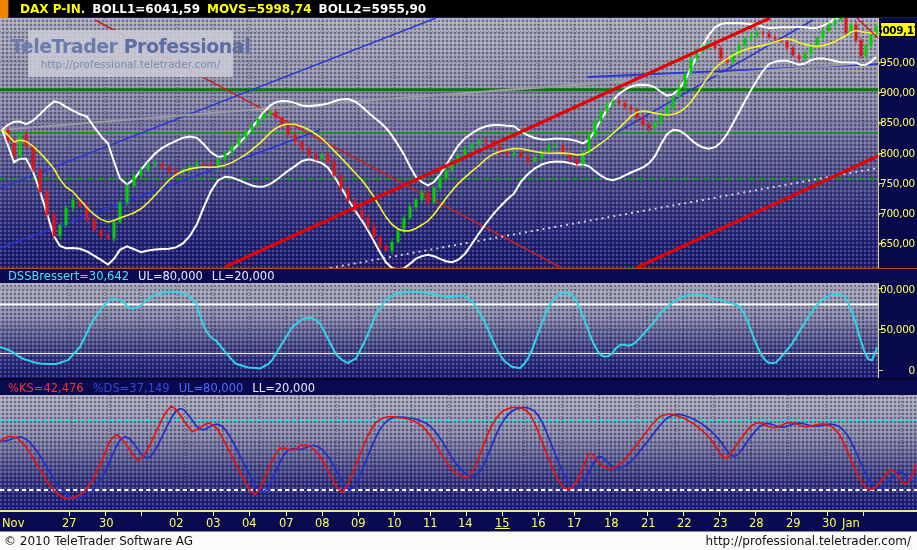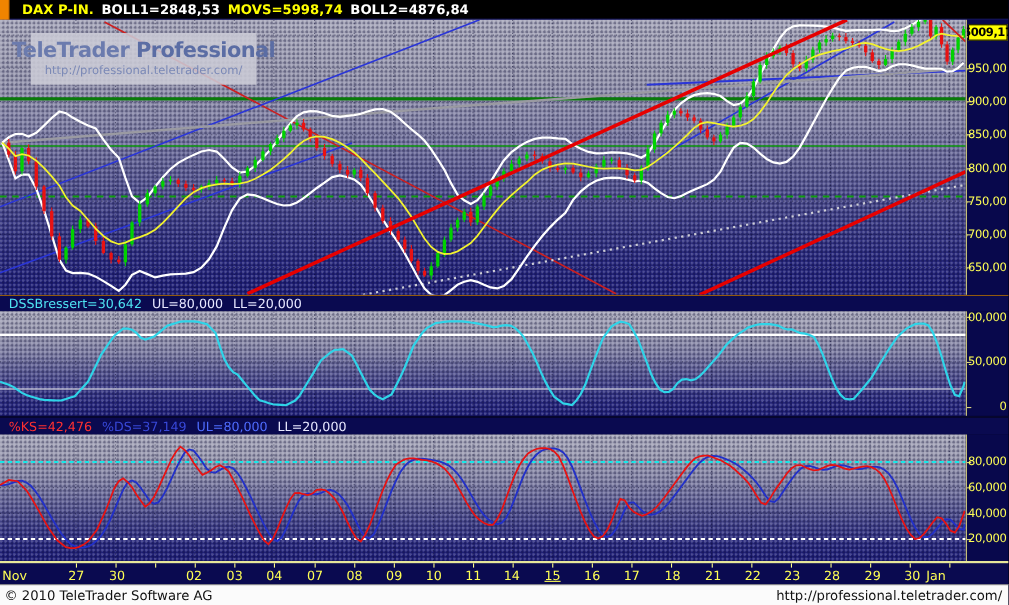--- a/index.html
+++ b/index.html
@@ -75,23 +75,23 @@
   .footer .furl{color:#111;text-decoration:none;}
 </style>
 </head>
 <body>
 
 <div class="window">
 
   <div class="title-bar">
     <div class="title-block"></div>
     <span class="t-yellow">DAX P-IN.</span>
-    <span class="t-white">BOLL1=2848,53</span>
+    <span class="t-white">BOLL1=6041,59</span>
     <span class="t-yellow">MOVS=5998,74</span>
-    <span class="t-white">BOLL2=4876,84</span>
+    <span class="t-white">BOLL2=5955,90</span>
   </div>
 
   <div class="panel-row" style="flex:0 0 250px;">
     <div class="plot" id="main-plot">
       <div class="watermark">
         <div class="brand"><span>TeleTrader</span>&nbsp;<b>Professional</b></div>
         <div class="wurl">http://professional.teletrader.com/</div>
       </div>
       <svg id="main-svg" viewBox="0 0 878 250" preserveAspectRatio="none">
           <line x1="69" y1="0" x2="69" y2="250" stroke="rgba(8,8,45,0.5)" stroke-width="1" stroke-dasharray="1,2"></line>
@@ -525,30 +525,20 @@
           <line x1="827" y1="0" x2="827" y2="115" stroke="rgba(8,8,45,0.5)" stroke-width="1" stroke-dasharray="1,2"></line>
           <line x1="863" y1="0" x2="863" y2="115" stroke="rgba(8,8,45,0.5)" stroke-width="1" stroke-dasharray="1,2"></line>
           <line x1="0" y1="71.66666666666667" x2="878" y2="71.66666666666667" stroke="rgba(8,8,45,0.5)" stroke-width="1" stroke-dasharray="1,3"></line>
           <line x1="0" y1="48.333333333333336" x2="878" y2="48.333333333333336" stroke="rgba(8,8,45,0.5)" stroke-width="1" stroke-dasharray="1,3"></line>
           <line x1="0" y1="25" x2="878" y2="25" stroke="#16e8e8" stroke-width="2" stroke-dasharray="4,3"></line>
           <line x1="0" y1="95" x2="878" y2="95" stroke="#ffffff" stroke-width="2" stroke-dasharray="4,3"></line>
           <path d="M0.0 46.0 L4.0 46.0 L8.0 45.2 L12.0 43.7 L16.0 42.3 L20.0 41.9 L24.0 43.7 L28.0 46.6 L32.0 51.4 L36.0 57.1 L40.0 63.7 L44.0 70.7 L48.0 77.8 L52.0 84.4 L56.0 90.5 L60.0 95.3 L64.0 99.3 L68.0 101.6 L72.0 102.9 L76.0 102.8 L80.0 101.8 L84.0 99.8 L88.0 96.4 L92.0 92.0 L96.0 85.6 L100.0 78.0 L104.0 68.8 L108.0 59.0 L112.0 50.1 L116.0 43.7 L120.0 41.8 L124.0 43.7 L128.0 48.6 L132.0 54.3 L136.0 60.2 L140.0 62.9 L144.0 61.7 L148.0 56.0 L152.0 48.5 L156.0 39.9 L160.0 31.1 L164.0 23.1 L168.0 16.3 L172.0 13.6 L176.0 14.7 L180.0 19.6 L184.0 25.3 L188.0 31.2 L192.0 34.2 L196.0 34.6 L200.0 32.2 L204.0 30.0 L208.0 29.2 L212.0 30.7 L216.0 35.1 L220.0 41.3 L224.0 48.9 L228.0 57.0 L232.0 65.5 L236.0 73.9 L240.0 81.9 L244.0 89.3 L248.0 95.1 L252.0 96.9 L256.0 93.7 L260.0 85.9 L264.0 76.6 L268.0 67.3 L272.0 59.6 L276.0 54.9 L280.0 53.5 L284.0 54.1 L288.0 54.3 L292.0 53.0 L296.0 51.3 L300.0 50.3 L304.0 51.6 L308.0 54.2 L312.0 58.7 L316.0 64.4 L320.0 71.8 L324.0 79.8 L328.0 87.5 L332.0 93.3 L336.0 94.3 L340.0 90.4 L344.0 81.9 L348.0 72.0 L352.0 61.3 L356.0 51.1 L360.0 41.9 L364.0 34.1 L368.0 28.5 L372.0 24.8 L376.0 23.0 L380.0 22.0 L384.0 22.0 L388.0 22.4 L392.0 23.0 L396.0 23.7 L400.0 24.6 L404.0 26.2 L408.0 28.3 L412.0 31.5 L416.0 35.7 L420.0 41.2 L424.0 47.4 L428.0 54.4 L432.0 61.4 L436.0 67.9 L440.0 73.2 L444.0 77.3 L448.0 80.1 L452.0 81.6 L456.0 80.4 L460.0 76.0 L464.0 68.0 L468.0 58.1 L472.0 47.4 L476.0 37.4 L480.0 29.1 L484.0 22.6 L488.0 18.0 L492.0 15.0 L496.0 13.4 L500.0 12.7 L504.0 12.7 L508.0 13.8 L512.0 16.3 L516.0 21.4 L520.0 29.1 L524.0 39.0 L528.0 49.7 L532.0 60.2 L536.0 70.3 L540.0 79.2 L544.0 86.6 L548.0 91.5 L552.0 93.2 L556.0 91.3 L560.0 85.9 L564.0 77.6 L568.0 68.2 L572.0 62.0 L576.0 61.7 L580.0 65.6 L584.0 69.7 L588.0 72.2 L592.0 73.0 L596.0 72.2 L600.0 69.9 L604.0 66.5 L608.0 62.2 L612.0 57.1 L616.0 51.8 L620.0 46.4 L624.0 40.9 L628.0 35.5 L632.0 30.3 L636.0 25.6 L640.0 22.3 L644.0 20.2 L648.0 19.4 L652.0 19.7 L656.0 20.7 L660.0 22.3 L664.0 24.1 L668.0 26.2 L672.0 28.9 L676.0 32.0 L680.0 35.5 L684.0 39.5 L688.0 44.1 L692.0 49.6 L696.0 55.7 L700.0 60.5 L704.0 61.3 L708.0 57.8 L712.0 51.9 L716.0 45.8 L720.0 40.2 L724.0 35.0 L728.0 31.0 L732.0 28.7 L736.0 28.5 L740.0 29.7 L744.0 31.3 L748.0 32.2 L752.0 31.8 L756.0 30.4 L760.0 28.8 L764.0 28.0 L768.0 28.3 L772.0 29.5 L776.0 30.8 L780.0 31.4 L784.0 31.1 L788.0 30.1 L792.0 29.4 L796.0 29.2 L800.0 30.0 L804.0 32.0 L808.0 35.6 L812.0 41.2 L816.0 48.8 L820.0 58.0 L824.0 67.7 L828.0 77.0 L832.0 84.7 L836.0 90.6 L840.0 93.4 L844.0 93.1 L848.0 89.9 L852.0 85.1 L856.0 80.1 L860.0 77.0 L864.0 77.4 L868.0 81.5 L872.0 85.9 L876.0 86.6 L877.0 81.6" fill="none" stroke="#2230c8" stroke-width="1.7"></path>
           <path d="M0.0 46.0 L4.0 43.7 L8.0 41.3 L12.0 41.9 L16.0 42.5 L20.0 46.6 L24.0 50.8 L28.0 56.9 L32.0 63.6 L36.0 70.6 L40.0 77.9 L44.0 84.8 L48.0 90.5 L52.0 96.2 L56.0 99.3 L60.0 102.4 L64.0 103.2 L68.0 103.2 L72.0 102.1 L76.0 100.1 L80.0 97.2 L84.0 92.0 L88.0 86.8 L92.0 78.0 L96.0 69.2 L100.0 59.1 L104.0 48.6 L108.0 42.5 L112.0 39.8 L116.0 43.2 L120.0 48.0 L124.0 54.5 L128.0 60.3 L132.0 65.7 L136.0 62.6 L140.0 56.8 L144.0 48.7 L148.0 39.9 L152.0 31.1 L156.0 22.4 L160.0 15.7 L164.0 11.0 L168.0 14.1 L172.0 19.0 L176.0 25.7 L180.0 31.3 L184.0 36.7 L188.0 34.7 L192.0 32.4 L196.0 29.5 L200.0 27.9 L204.0 30.3 L208.0 33.8 L212.0 41.2 L216.0 48.8 L220.0 56.8 L224.0 65.4 L228.0 74.1 L232.0 82.0 L236.0 89.6 L240.0 96.2 L244.0 99.7 L248.0 95.0 L252.0 86.3 L256.0 76.3 L260.0 67.0 L264.0 58.6 L268.0 53.2 L272.0 53.0 L276.0 54.3 L280.0 55.0 L284.0 53.7 L288.0 50.3 L292.0 50.0 L296.0 50.7 L300.0 54.0 L304.0 58.0 L308.0 64.0 L312.0 71.3 L316.0 80.0 L320.0 88.0 L324.0 94.5 L328.0 97.3 L332.0 91.1 L336.0 82.7 L340.0 72.0 L344.0 61.3 L348.0 50.7 L352.0 41.3 L356.0 33.6 L360.0 27.3 L364.0 24.7 L368.0 22.5 L372.0 21.8 L376.0 21.8 L380.0 22.4 L384.0 23.0 L388.0 23.5 L392.0 24.5 L396.0 25.8 L400.0 28.2 L404.0 30.8 L408.0 35.5 L412.0 40.7 L416.0 47.3 L420.0 54.3 L424.0 61.7 L428.0 68.2 L432.0 73.8 L436.0 77.7 L440.0 80.4 L444.0 82.2 L448.0 82.2 L452.0 76.9 L456.0 68.9 L460.0 58.1 L464.0 47.2 L468.0 36.9 L472.0 28.3 L476.0 22.1 L480.0 17.3 L484.0 14.7 L488.0 13.0 L492.0 12.5 L496.0 12.5 L500.0 13.2 L504.0 15.7 L508.0 20.1 L512.0 28.5 L516.0 38.8 L520.0 49.7 L524.0 60.5 L528.0 70.5 L532.0 79.8 L536.0 87.3 L540.0 92.7 L544.0 94.5 L548.0 92.4 L552.0 86.8 L556.0 78.4 L560.0 67.6 L564.0 58.5 L568.0 60.0 L572.0 66.4 L576.0 70.3 L580.0 72.4 L584.0 74.0 L588.0 72.4 L592.0 70.1 L596.0 67.0 L600.0 62.3 L604.0 57.3 L608.0 51.8 L612.0 46.4 L616.0 40.9 L620.0 35.5 L624.0 30.1 L628.0 25.4 L632.0 21.5 L636.0 19.9 L640.0 19.2 L644.0 19.2 L648.0 20.7 L652.0 22.3 L656.0 23.8 L660.0 26.2 L664.0 28.7 L668.0 31.8 L672.0 35.5 L676.0 39.2 L680.0 43.7 L684.0 49.3 L688.0 55.9 L692.0 62.0 L696.0 63.5 L700.0 58.3 L704.0 51.5 L708.0 45.8 L712.0 40.2 L716.0 34.6 L720.0 30.4 L724.0 28.0 L728.0 27.8 L732.0 29.7 L736.0 31.5 L740.0 32.7 L744.0 32.2 L748.0 30.4 L752.0 28.5 L756.0 27.6 L760.0 28.0 L764.0 29.4 L768.0 31.1 L772.0 32.0 L776.0 31.1 L780.0 30.1 L784.0 29.2 L788.0 28.7 L792.0 29.7 L796.0 31.5 L800.0 34.8 L804.0 40.4 L808.0 48.3 L812.0 57.7 L816.0 67.9 L820.0 77.5 L824.0 85.4 L828.0 91.3 L832.0 95.0 L836.0 94.1 L840.0 90.3 L844.0 85.3 L848.0 79.8 L852.0 75.2 L856.0 76.1 L860.0 81.0 L864.0 87.4 L868.0 89.2 L872.0 83.3 L876.0 72.4 L877.0 69.3" fill="none" stroke="#e81212" stroke-width="1.6"></path>
         </svg>
     </div>
-    <div class="axis" id="ks-axis">
-        <div class="tick-mark" style="top: 25px;"></div>
-        <div class="tick-label" style="top: 19px;">80,000</div>
-        <div class="tick-mark" style="top: 48px;"></div>
-        <div class="tick-label" style="top: 42px;">60,000</div>
-        <div class="tick-mark" style="top: 72px;"></div>
-        <div class="tick-label" style="top: 66px;">40,000</div>
-        <div class="tick-mark" style="top: 95px;"></div>
-        <div class="tick-label" style="top: 89px;">20,000</div>
-      </div>
   </div>
 
   <div class="date-bar" id="date-bar">
       <div class="dtick" style="left: 69px;"></div>
       <div class="dtick" style="left: 105px;"></div>
       <div class="dtick" style="left: 141px;"></div>
       <div class="dtick" style="left: 177px;"></div>
       <div class="dtick" style="left: 213px;"></div>
       <div class="dtick" style="left: 249px;"></div>
       <div class="dtick" style="left: 286px;"></div>

